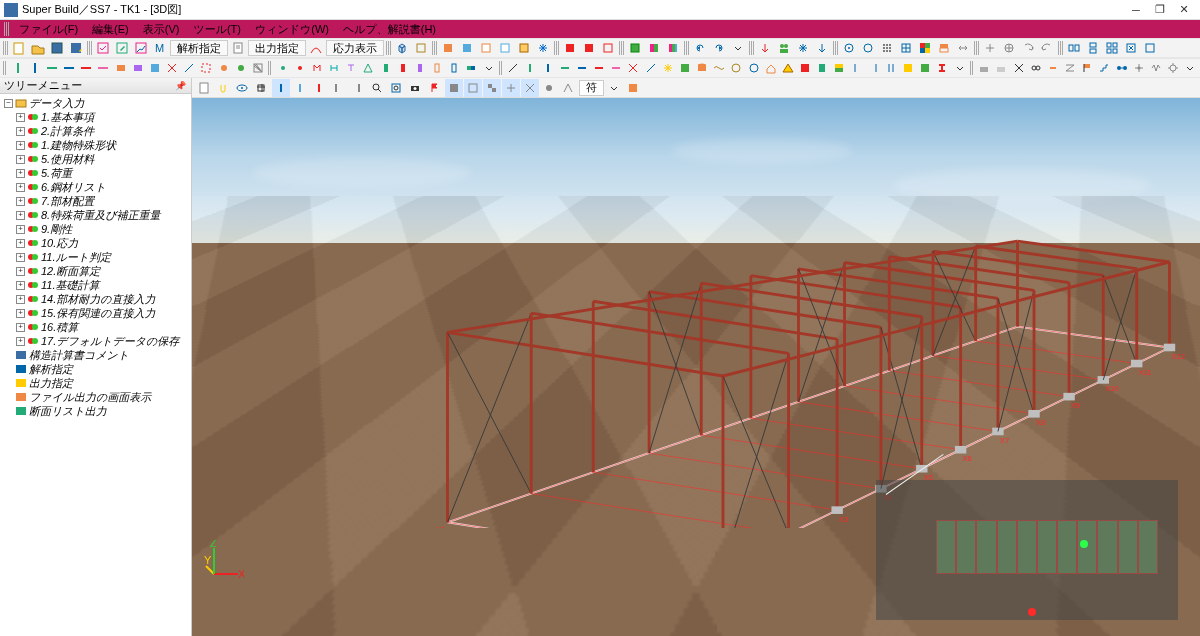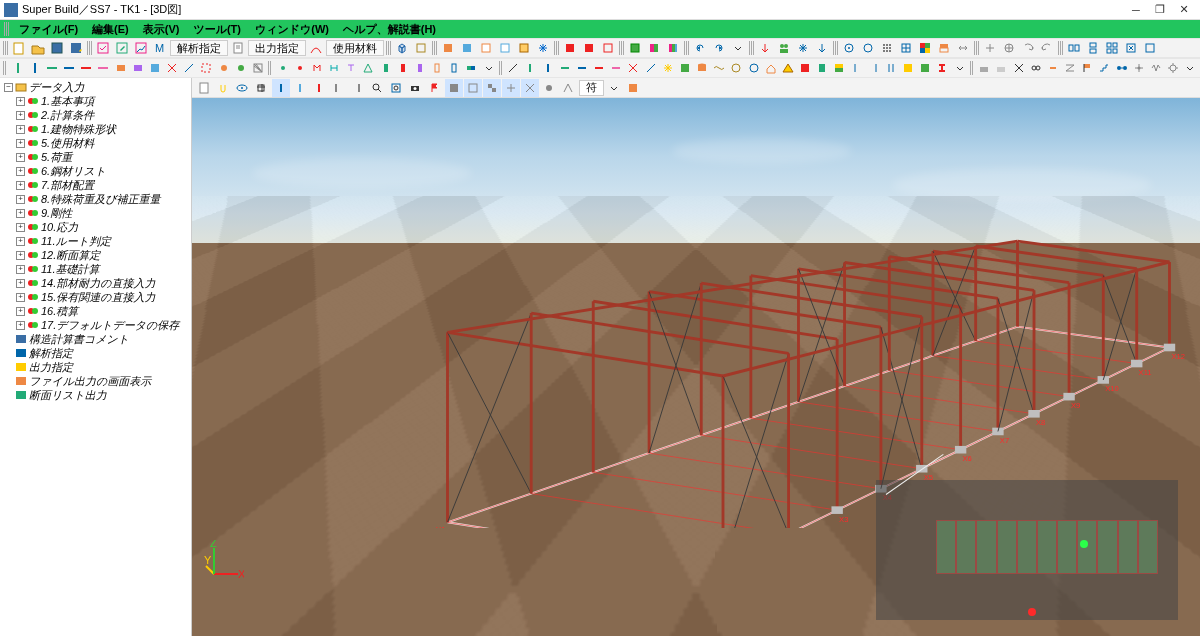--- a/index.html
+++ b/index.html
@@ -1,21 +1,21 @@
 <!DOCTYPE html>
 <html><head>
 <meta charset="utf-8">
 <style>
 * { margin:0; padding:0; box-sizing:border-box; font-family:"MS UI Gothic","Meiryo",sans-serif; font-size:11px; }
 body { width:1200px; height:636px; background:#fff; overflow:hidden; position:relative; }
 .titlebar { height:20px; background:#fff; display:flex; align-items:center; padding:8px 4px; border-bottom:1px solid #ddd; }
 .titlebar .app-icon { width:14px; height:14px; background:#3a6ea5; margin-right:4px; }
 .titlebar .title { flex:1; color:#000; }
 .titlebar .winbtn { width:24px; height:18px; display:flex; align-items:center; justify-content:center; color:#333; }
-.menubar { height:18px; display:flex; align-items:center; padding:0 4px; gap:2px; background:#22c55e;font-weight:bold; }
+.menubar { height:18px; display:flex; align-items:center; padding:0 4px; gap:2px; background:#be185d; }
 .menubar .grip { width:5px; height:14px; background:repeating-linear-gradient(90deg,#aaa 0 1px,transparent 1px 2px); margin-right:2px; }
 .menubar .mi { padding:1px 6px; color:#000; }
 .toolbar { height:20px; display:flex; align-items:center; padding:1px 2px; gap:1px; background:#f3f3f3; border-top:1px solid #e6e6e6; border-bottom:1px solid #e6e6e6; }
 .toolbar .sep { width:5px; height:14px; background:repeating-linear-gradient(90deg,#aaa 0 1px,transparent 1px 2px); margin:0 1px; }
 .tbtn { width:18px; height:18px; display:flex; align-items:center; justify-content:center; border:1px solid transparent; }
 .tbtn svg { display:block; }
 .tlabel { padding:0 6px; background:#f9f9f9; border:1px solid #ccc; height:16px; display:flex; align-items:center; }
 .content { display:flex; height:558px; }
 .sidebar { width:192px; background:#fff; border-right:1px solid #ccc; display:flex; flex-direction:column; }
 .tree-header { height:16px; background:linear-gradient(#f5f5f5,#e4e4e4); border-bottom:1px solid #ccc; display:flex; align-items:center; padding:0 4px; }
@@ -130,21 +130,21 @@
         <line x1="5" y1="5" x2="9" y2="5" stroke="#888"></line>
         <line x1="5" y1="7" x2="9" y2="7" stroke="#888"></line>
       </svg>
     </div>
   <div class="tlabel">出力指定</div>
   <div class="tbtn">
       <svg width="14" height="14">
         <path d="M2 12 Q7 2 12 12" fill="none" stroke="#e22"></path>
       </svg>
     </div>
-  <div class="tlabel">使用材料</div>
+  <div class="tlabel">応力表示</div>
   <div class="sep"></div>
   <div class="tbtn">
       <svg width="14" height="14">
         <path d="M4 5l3-2 3 2-3 2z M4 5v5l3 2V7z M10 5v5l-3 2V7z" fill="#cde" stroke="#26a"></path>
       </svg>
     </div>
   <div class="tbtn">
       <svg width="14" height="14">
         <rect x="3" y="3" width="8" height="8" fill="none" stroke="#a82"></rect>
       </svg>
@@ -721,20 +721,24 @@
   <div class="tbtn">
       <svg width="8" height="14">
         <path d="M1 6l3 3 3-3" stroke="#333" fill="none"></path>
       </svg>
     </div>
 </div>
 
 <div class="content">
 
   <div class="sidebar">
+    <div class="tree-header">
+      <span>ツリーメニュー</span>
+      <span class="pin">📌</span>
+    </div>
     <div class="tree">
       <div class="node lvl0">
         <span class="expander">−</span>
         <svg class="nicon">
             <rect x="1" y="3" width="10" height="7" fill="#f5c24a" stroke="#a87a1a"></rect>
           </svg>
         <span class="lbl">データ入力</span>
       </div>
       <div id="tree-items">
           <div class="node lvl1">

